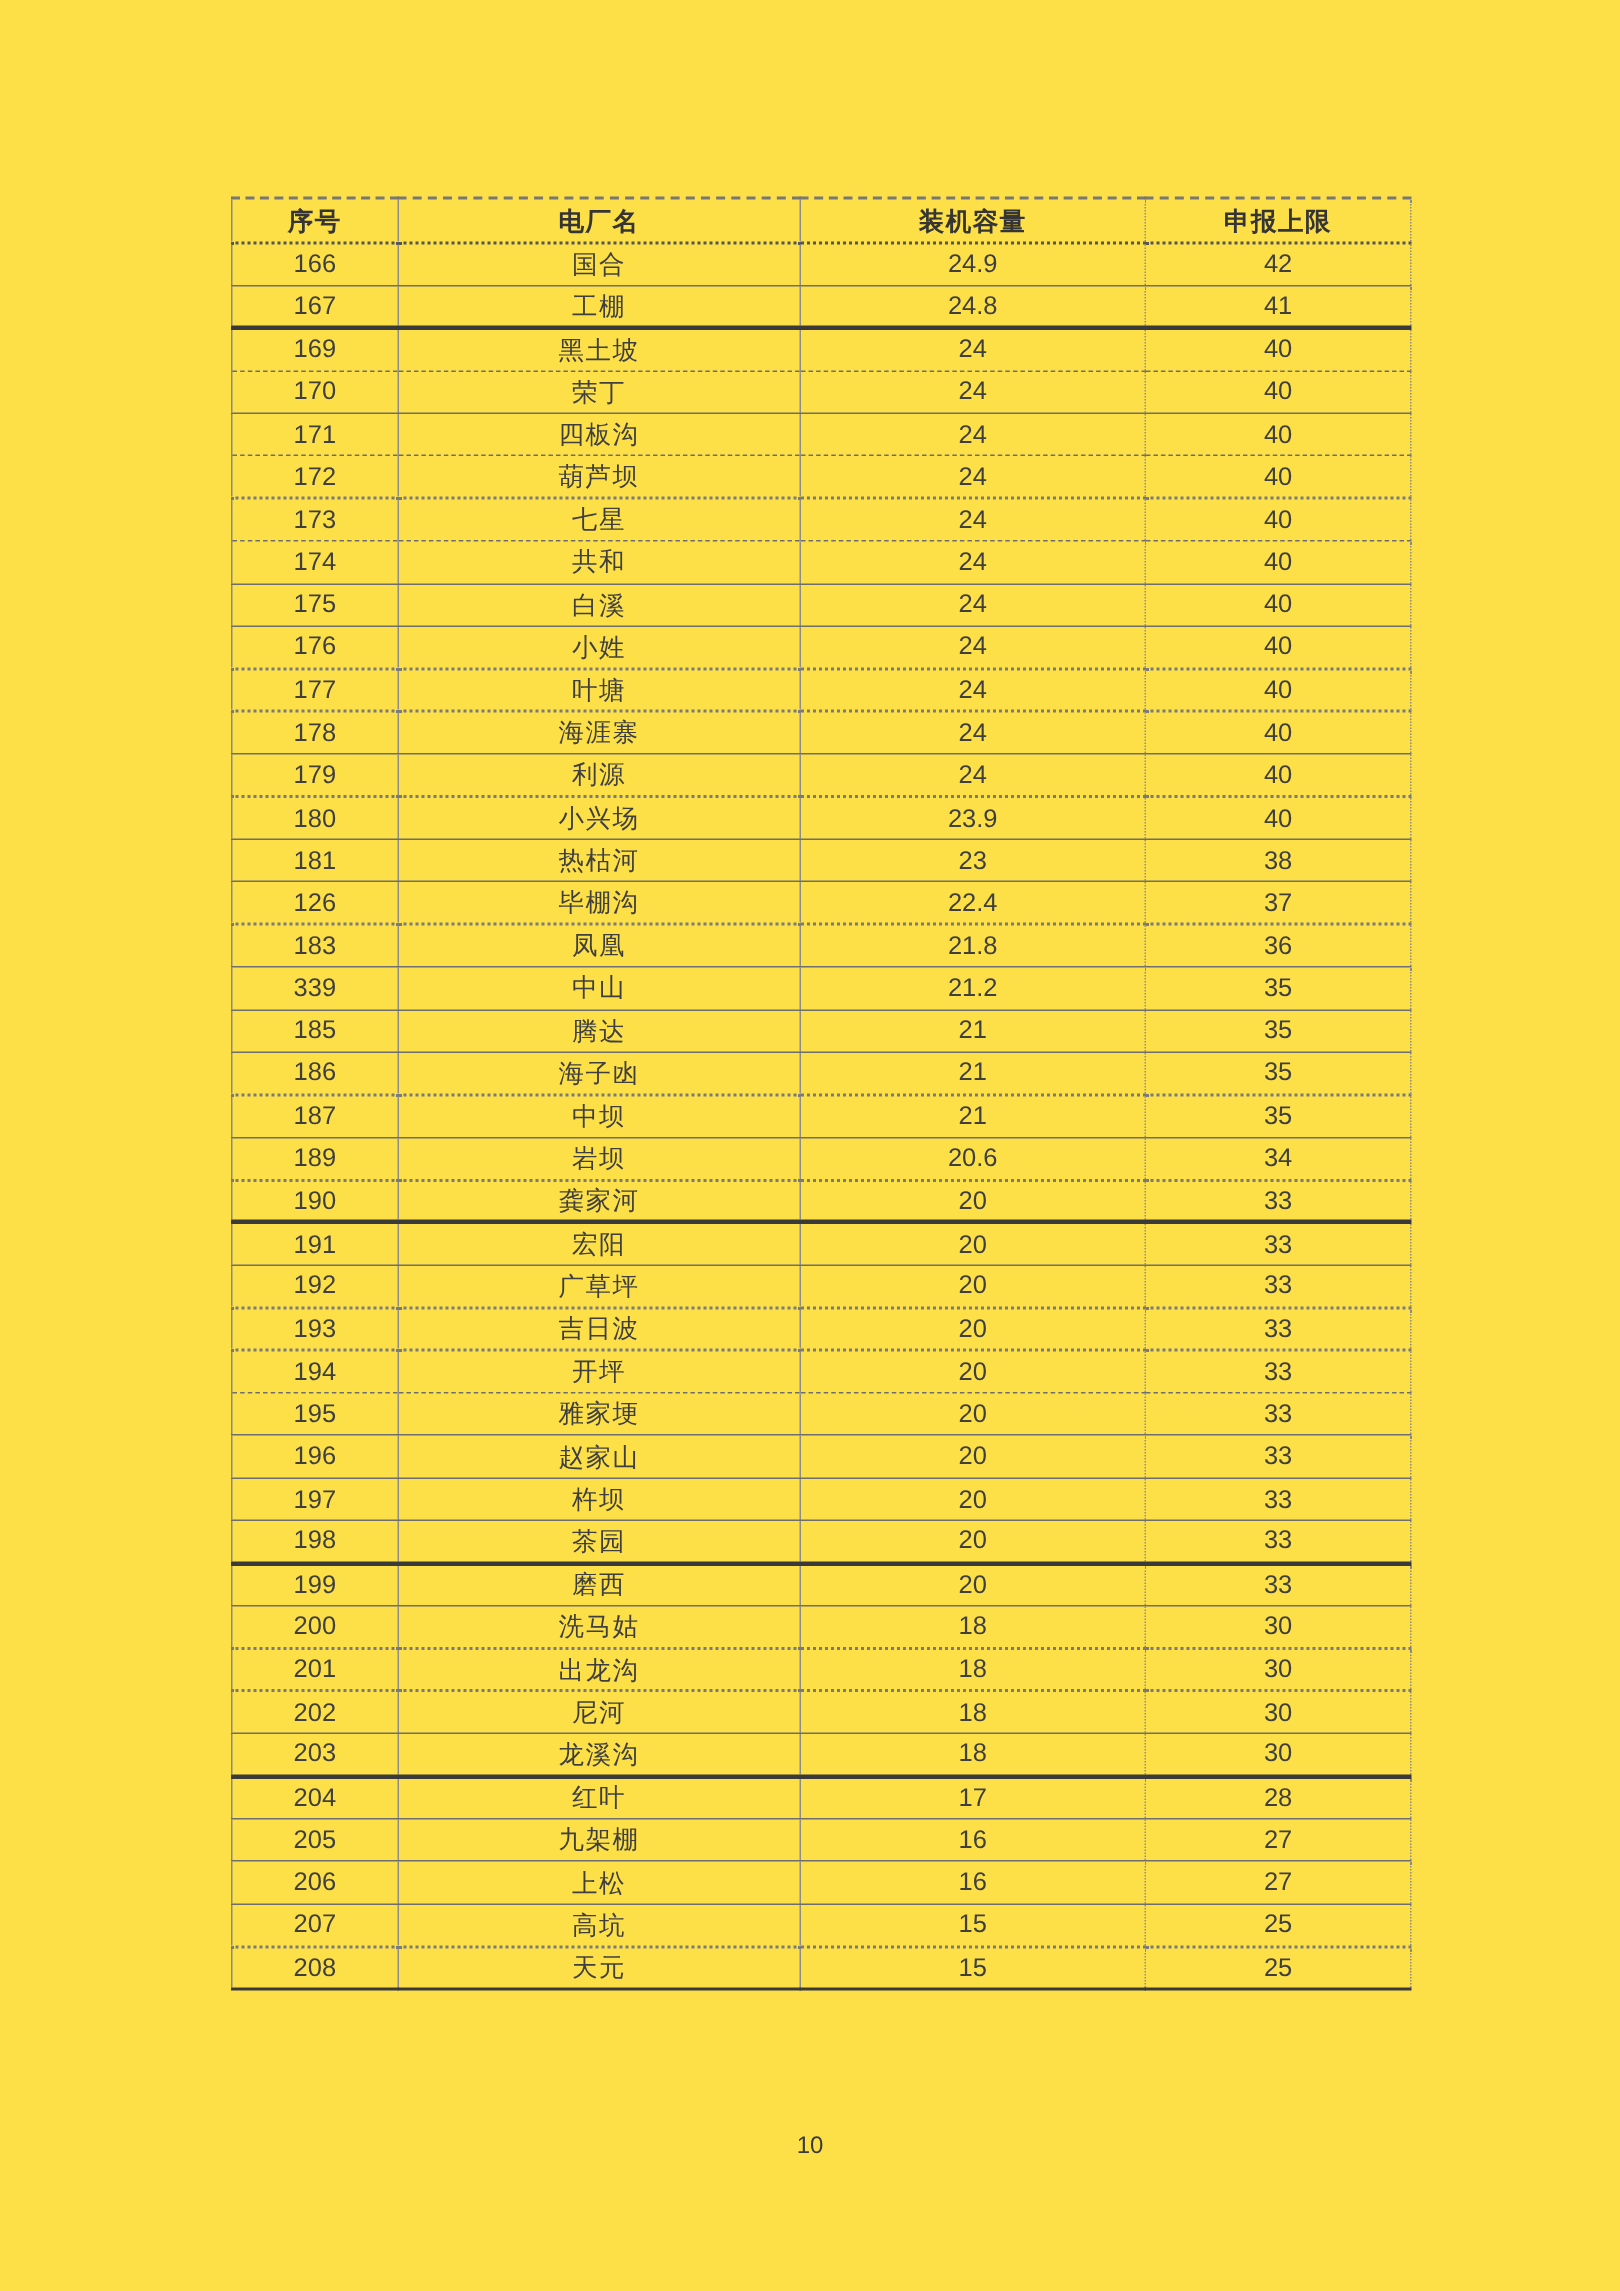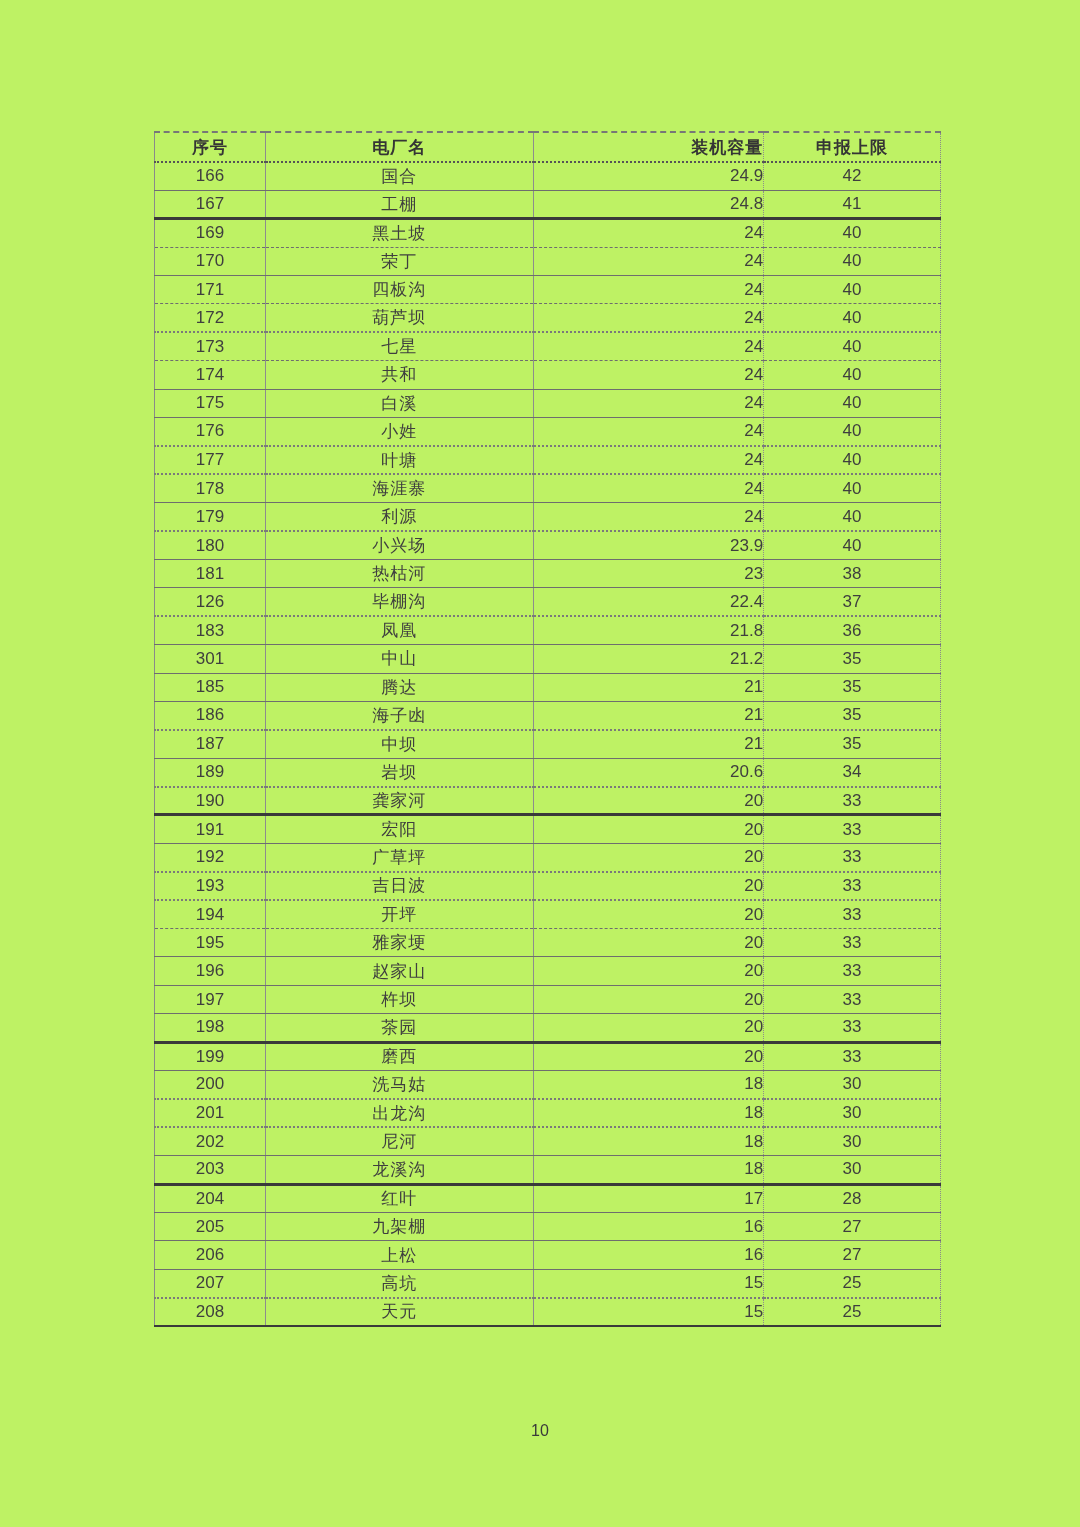--- a/index.html
+++ b/index.html
@@ -10,21 +10,21 @@
   body {
     width: 1080px;
     height: 1527px;
     position: relative;
     font-family: "Liberation Sans", "DejaVu Sans", sans-serif;
     color: #3f3f3f;
   }
   .page {
     position: absolute;
     inset: 0;
-    background: #bef264;
+    background: #fde047;
   }
   table.data-table {
     position: absolute;
     left: 154px;
     top: 131px;
     width: 787px;
     border-collapse: collapse;
     table-layout: fixed;
     border-left: 1px solid #8a8a8a;
     border-right: 1px dotted #8a8a8a;
@@ -36,21 +36,20 @@
     vertical-align: middle;
     padding: 0;
     font-size: 17px;
     color: #3f3f3f;
     white-space: nowrap;
     overflow: hidden;
     border-right: 1px solid #8d8d8d;
   }
   th:nth-child(3), td:nth-child(3) {
     border-right: 1px dotted #8d8d8d;
-    text-align: right;
   }
   th:last-child, td:last-child {
     border-right: none;
   }
   thead tr { height: 30px; }
   tbody tr { height: 28.4px; }
   th {
     font-weight: bold;
     color: #353535;
     border-bottom: 2px dotted #555;
@@ -190,21 +189,21 @@
           <td>22.4</td>
           <td>37</td>
         </tr>
         <tr class="b-solid">
           <td>183</td>
           <td class="cell-name">凤凰</td>
           <td>21.8</td>
           <td>36</td>
         </tr>
         <tr class="b-solid">
-          <td>301</td>
+          <td>339</td>
           <td class="cell-name">中山</td>
           <td>21.2</td>
           <td>35</td>
         </tr>
         <tr class="b-solid">
           <td>185</td>
           <td class="cell-name">腾达</td>
           <td>21</td>
           <td>35</td>
         </tr>

